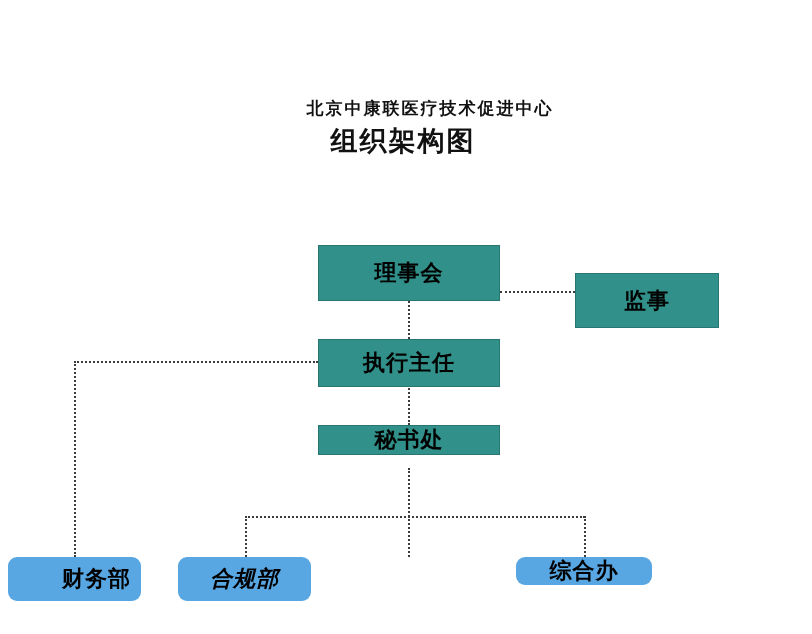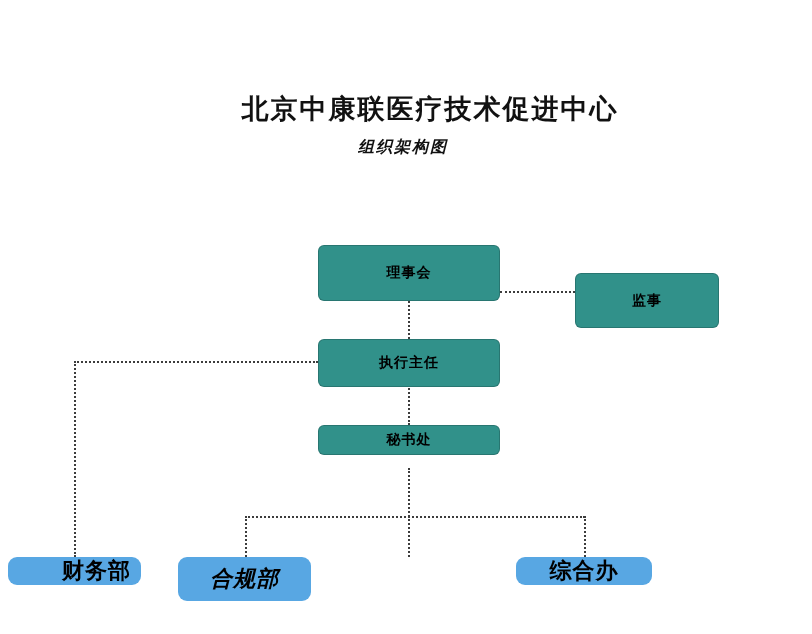--- a/index.html
+++ b/index.html
@@ -25,57 +25,55 @@
   .chart-title {
     position: absolute;
     left: 48px;
     top: 92px;
     width: 764px;
     text-align: center;
     color: var(--title-text);
     font-weight: bold;
   }
   .chart-title .line1 {
-    font-size: 27px;
+    font-size: 17px;
     letter-spacing: 2px;
     line-height: 34px;
   }
   .chart-title .line2 {
-    font-size: 16px;
+    font-size: 27px;
     letter-spacing: 2px;
     line-height: 30px;
-    margin-top: 6px;
     margin-right: 54px;
-    font-style: italic;
   }
   .node {
     position: absolute;
     display: flex;
     align-items: center;
     justify-content: center;
     font-weight: bold;
     color: var(--node-text);
     letter-spacing: 1px;
   }
   .node.teal {
     background: var(--primary-box);
     border: 1px solid rgba(0,0,0,0.18);
-    border-radius: 6px;
-    font-size: 14px;
+    border-radius: 0;
+    font-size: 22px;
   }
   .node.blue {
     background: var(--secondary-box);
     border-radius: 9px;
     font-size: 22px;
   }
   .node-board       { left: 318px; top: 245px; width: 182px; height: 56px; }
   .node-supervisor  { left: 575px; top: 273px; width: 144px; height: 55px; }
   .node-executive   { left: 318px; top: 339px; width: 182px; height: 48px; }
   .node-secretariat { left: 318px; top: 425px; width: 182px; height: 30px; }
-  .node-finance     { left: 8px;   top: 557px; width: 133px; height: 28px; padding-left: 44px; }
+  .node-finance     { left: 8px;   top: 557px; width: 133px; height: 44px; padding-left: 44px; }
   .node-compliance  { left: 178px; top: 557px; width: 133px; height: 44px; font-style: italic; }
   .node-project     { left: 343px; top: 557px; width: 134px; height: 44px; }
   .node-general     { left: 516px; top: 557px; width: 136px; height: 28px; }
 
   .connector { position: absolute; }
   .connector.h { height: 0; border-top: 2px dotted var(--connector); }
   .connector.v { width: 0;  border-left: 2px dotted var(--connector); }
 
   .conn-board-supervisor     { left: 500px; top: 291px; width: 75px; }
   .conn-board-executive      { left: 408px; top: 301px; height: 38px; }

